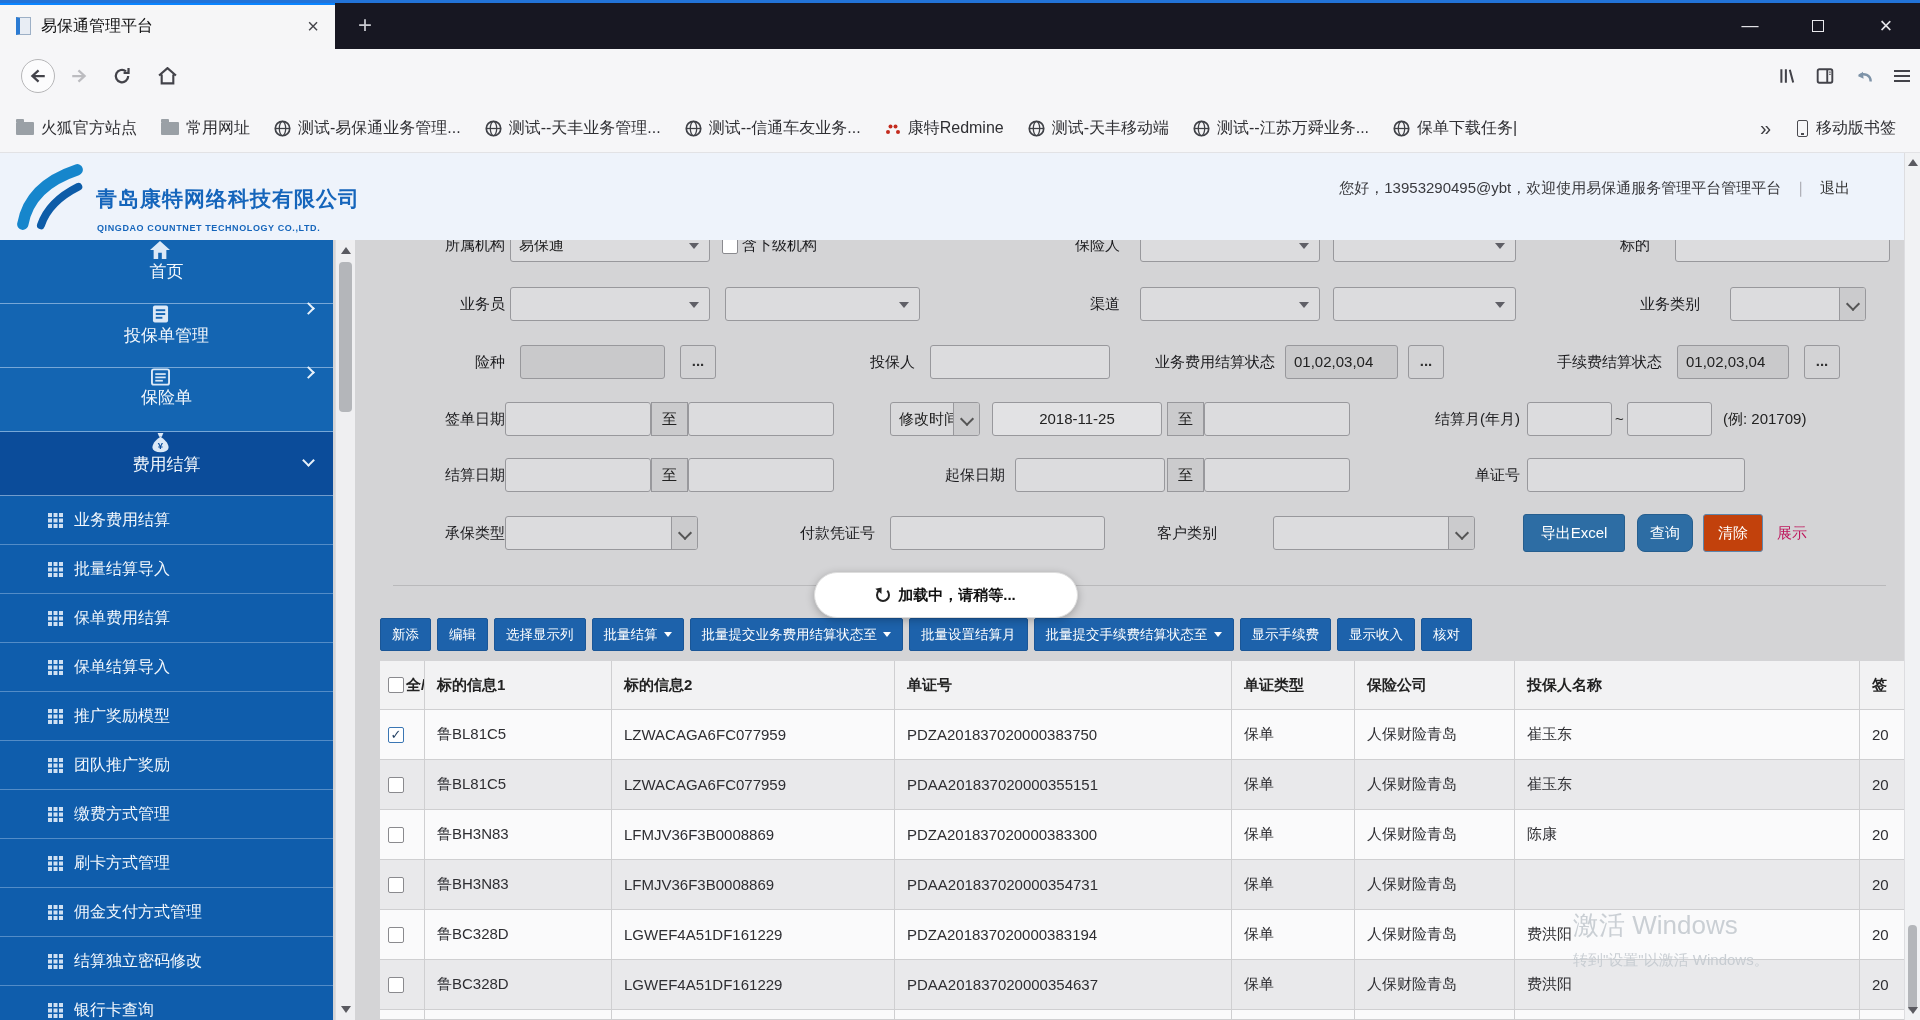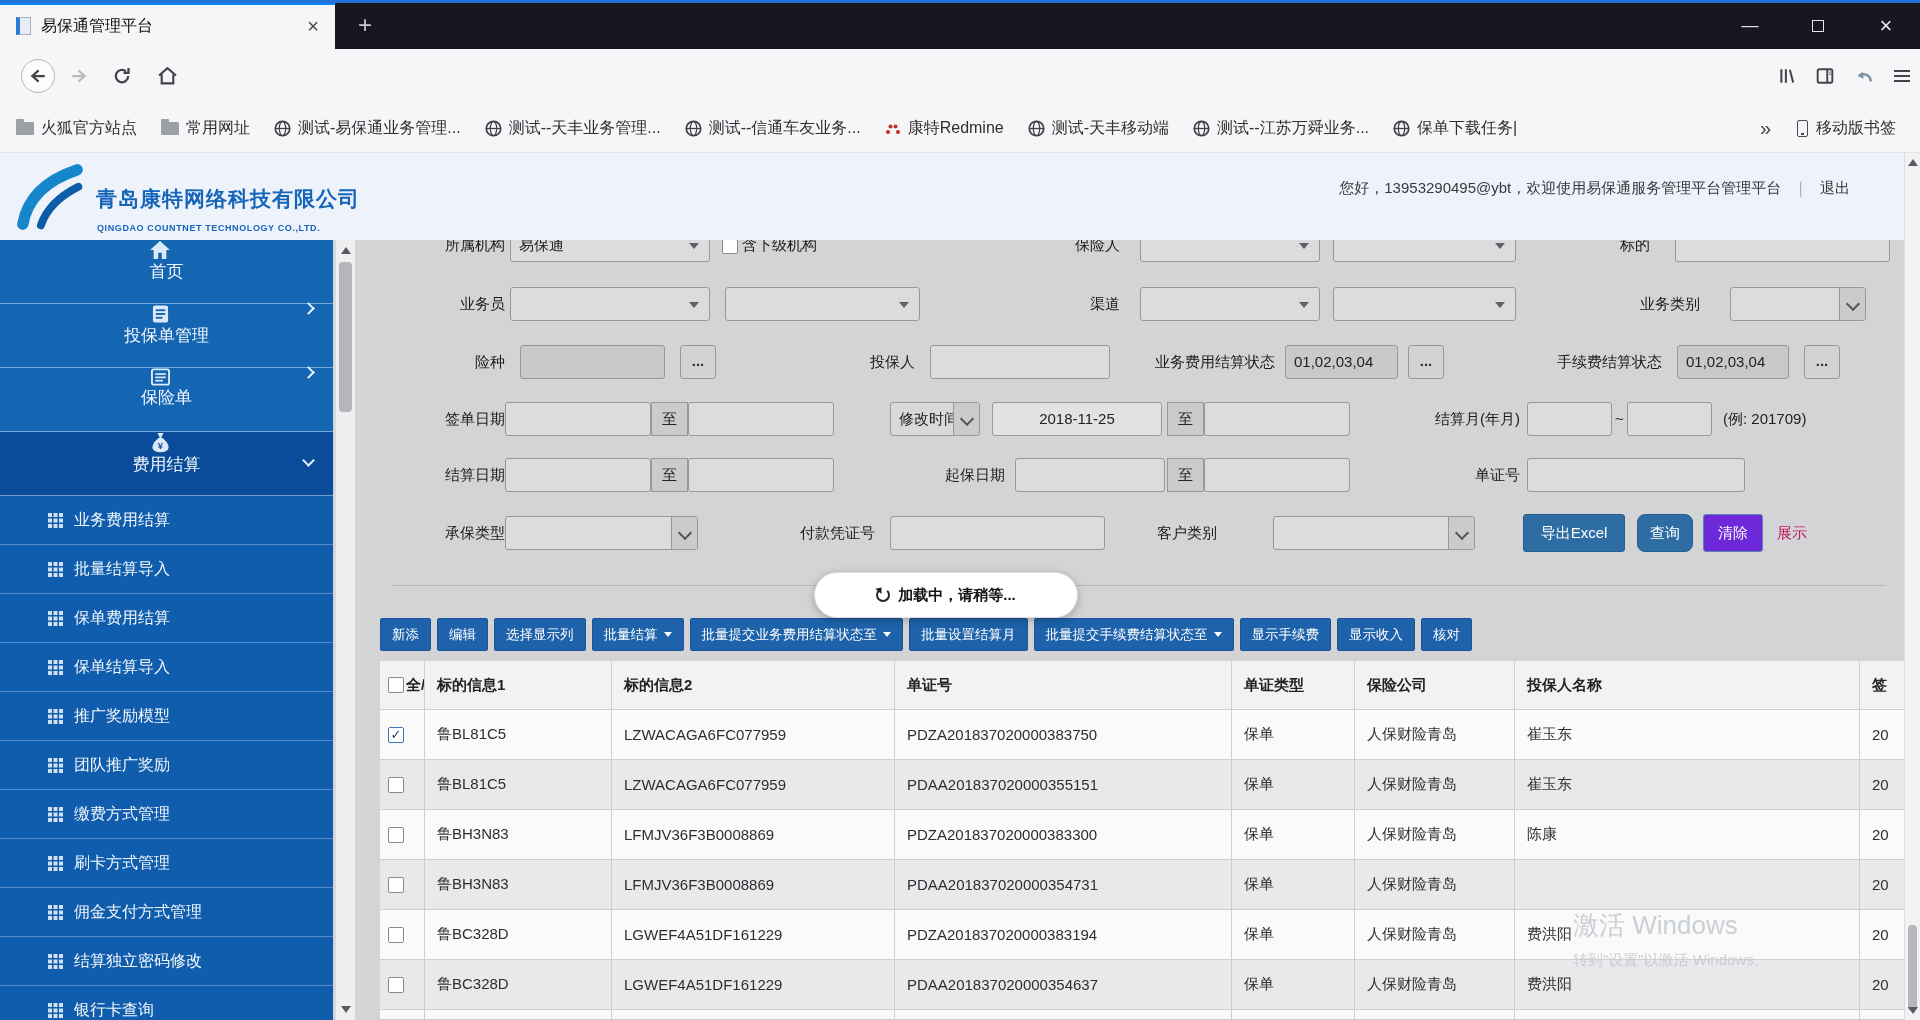--- a/index.html
+++ b/index.html
@@ -82,21 +82,21 @@
   .ip.dis { background:#c9c9cb; }
   .ip.ctr { text-align:center; }
   .sel::after { content:""; position:absolute; right:10px; top:14px; width:0; height:0; border-left:5px solid transparent; border-right:5px solid transparent; border-top:6px solid #5f5f66; }
   .sel2 { }
   .sel2 .box { position:absolute; right:0; top:0; width:26px; height:32px; background:#cbcbcd; border-left:1px solid #98989c; }
   .sel2 .box::after { content:""; position:absolute; left:8px; top:11px; width:8px; height:8px; border-right:2px solid #555; border-bottom:2px solid #555; transform:rotate(45deg); }
   .tobox { position:absolute; width:37px; height:34px; background:#cbcbcd; border:1px solid #98989c; text-align:center; line-height:32px; font-size:15px; color:#222; }
   .dots { position:absolute; width:36px; height:34px; background:#d3d3d5; border:1px solid #98989c; border-radius:3px; text-align:center; line-height:30px; font-size:15px; color:#333; font-weight:bold; }
   .hint { position:absolute; height:34px; line-height:34px; font-size:15px; color:#222; }
   .bb { position:absolute; height:38px; background:#2d6da4; color:#fff; border:1px solid #265e8e; border-radius:3px; font-size:15px; text-align:center; line-height:36px; }
-  .bb.lt { background:#6d28d9; border-color:#5d86ad; }
+  .bb.lt { background:#c2410c; border-color:#5d86ad; }
   .blink { position:absolute; height:38px; line-height:38px; font-size:15px; color:#be185d; }
   .fdiv { position:absolute; left:38px; right:18px; top:345px; border-top:1px solid #b9b9bb; }
 
   .pill { position:absolute; left:459px; top:332px; width:264px; height:46px; background:#fff; border:1px solid #ddd; border-radius:23px; box-shadow:0 2px 8px rgba(0,0,0,0.25); display:flex; align-items:center; justify-content:center; gap:8px; font-size:15px; font-weight:bold; color:#111; z-index:5; }
   .spin { width:14px; height:14px; border:2px solid #222; border-top-color:transparent; border-radius:50%; position:relative; }
   .spin::after { content:""; position:absolute; left:-2px; top:-3px; width:0; height:0; border-left:4px solid transparent; border-right:4px solid transparent; border-bottom:5px solid #222; transform:rotate(40deg); }
 
   .tbar { position:absolute; left:25px; top:378px; height:33px; display:flex; gap:6px; }
   .tb { height:33px; background:#1d62ab; color:#fff; border:1px solid #1a5697; border-radius:2px; font-size:13.5px; display:flex; align-items:center; padding:0 11px; white-space:nowrap; gap:6px; }
   .caret { width:0; height:0; border-left:4px solid transparent; border-right:4px solid transparent; border-top:5px solid #fff; }

